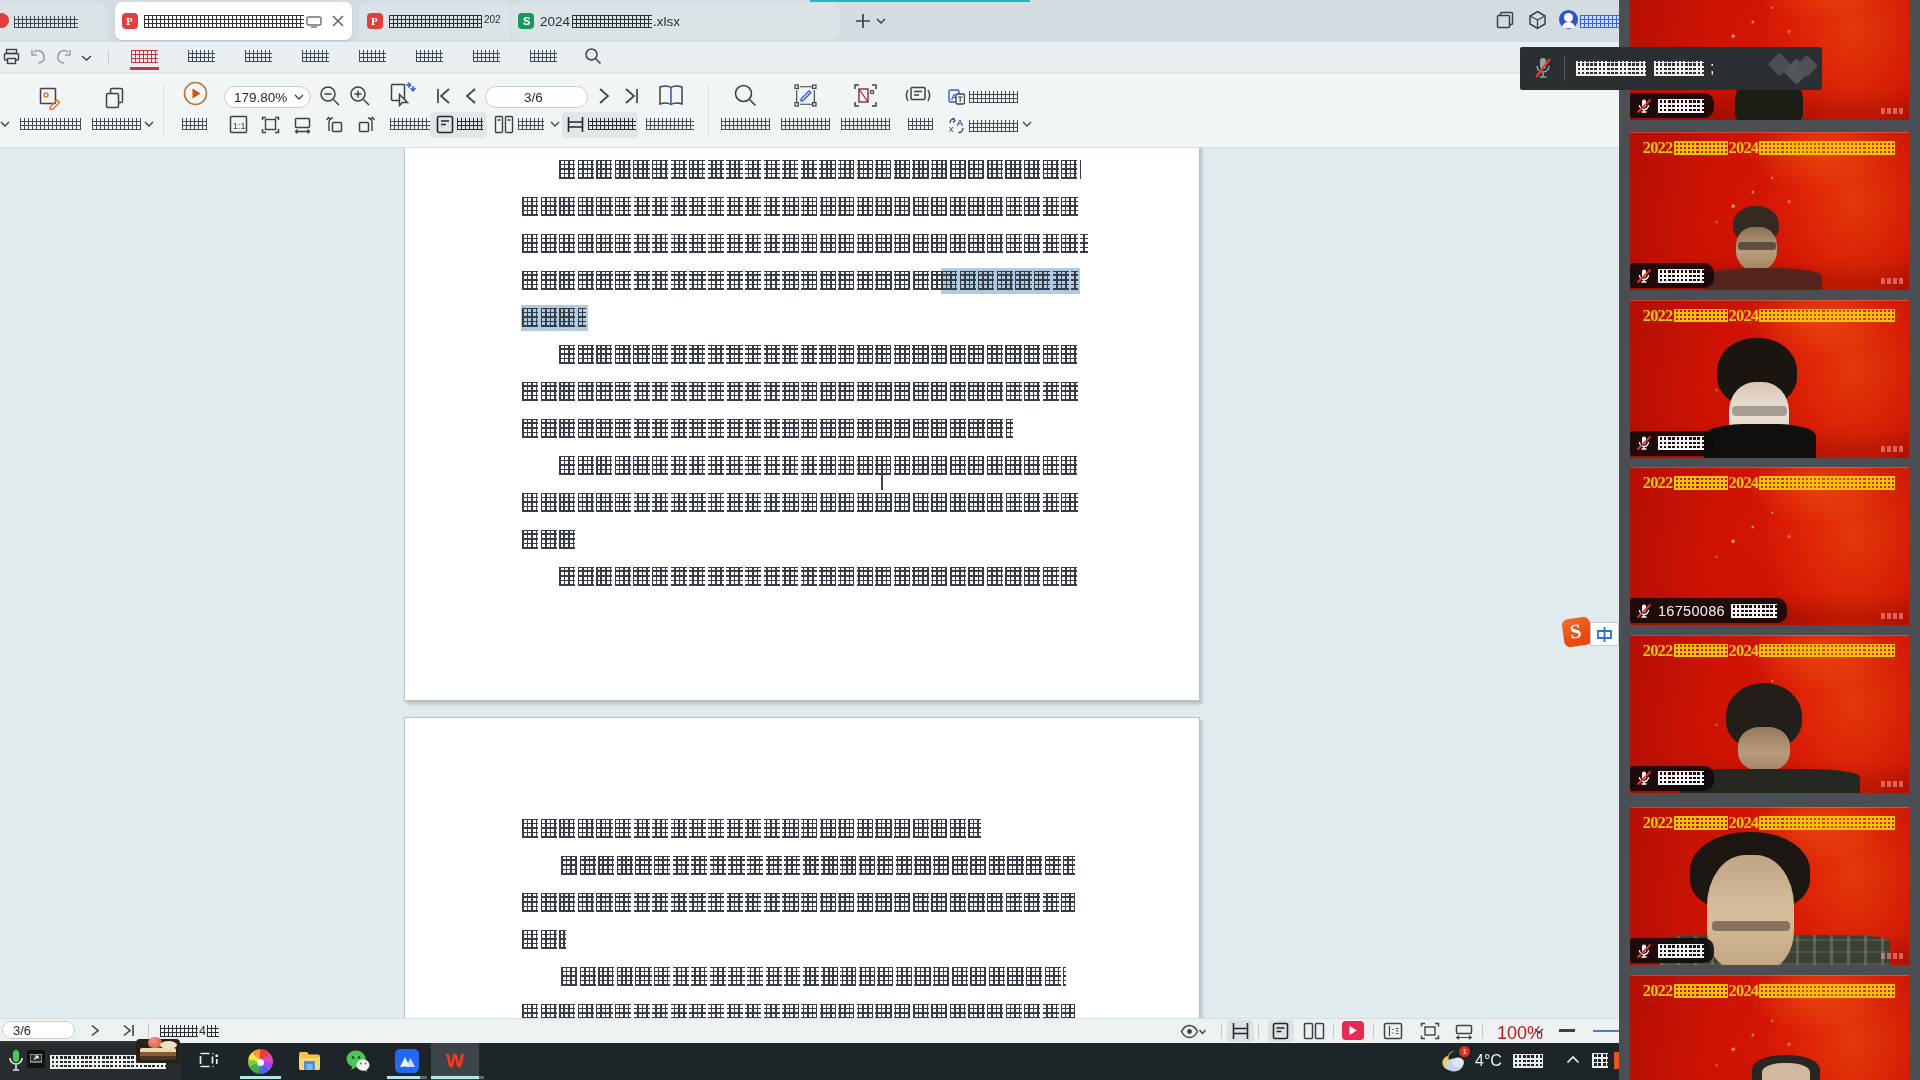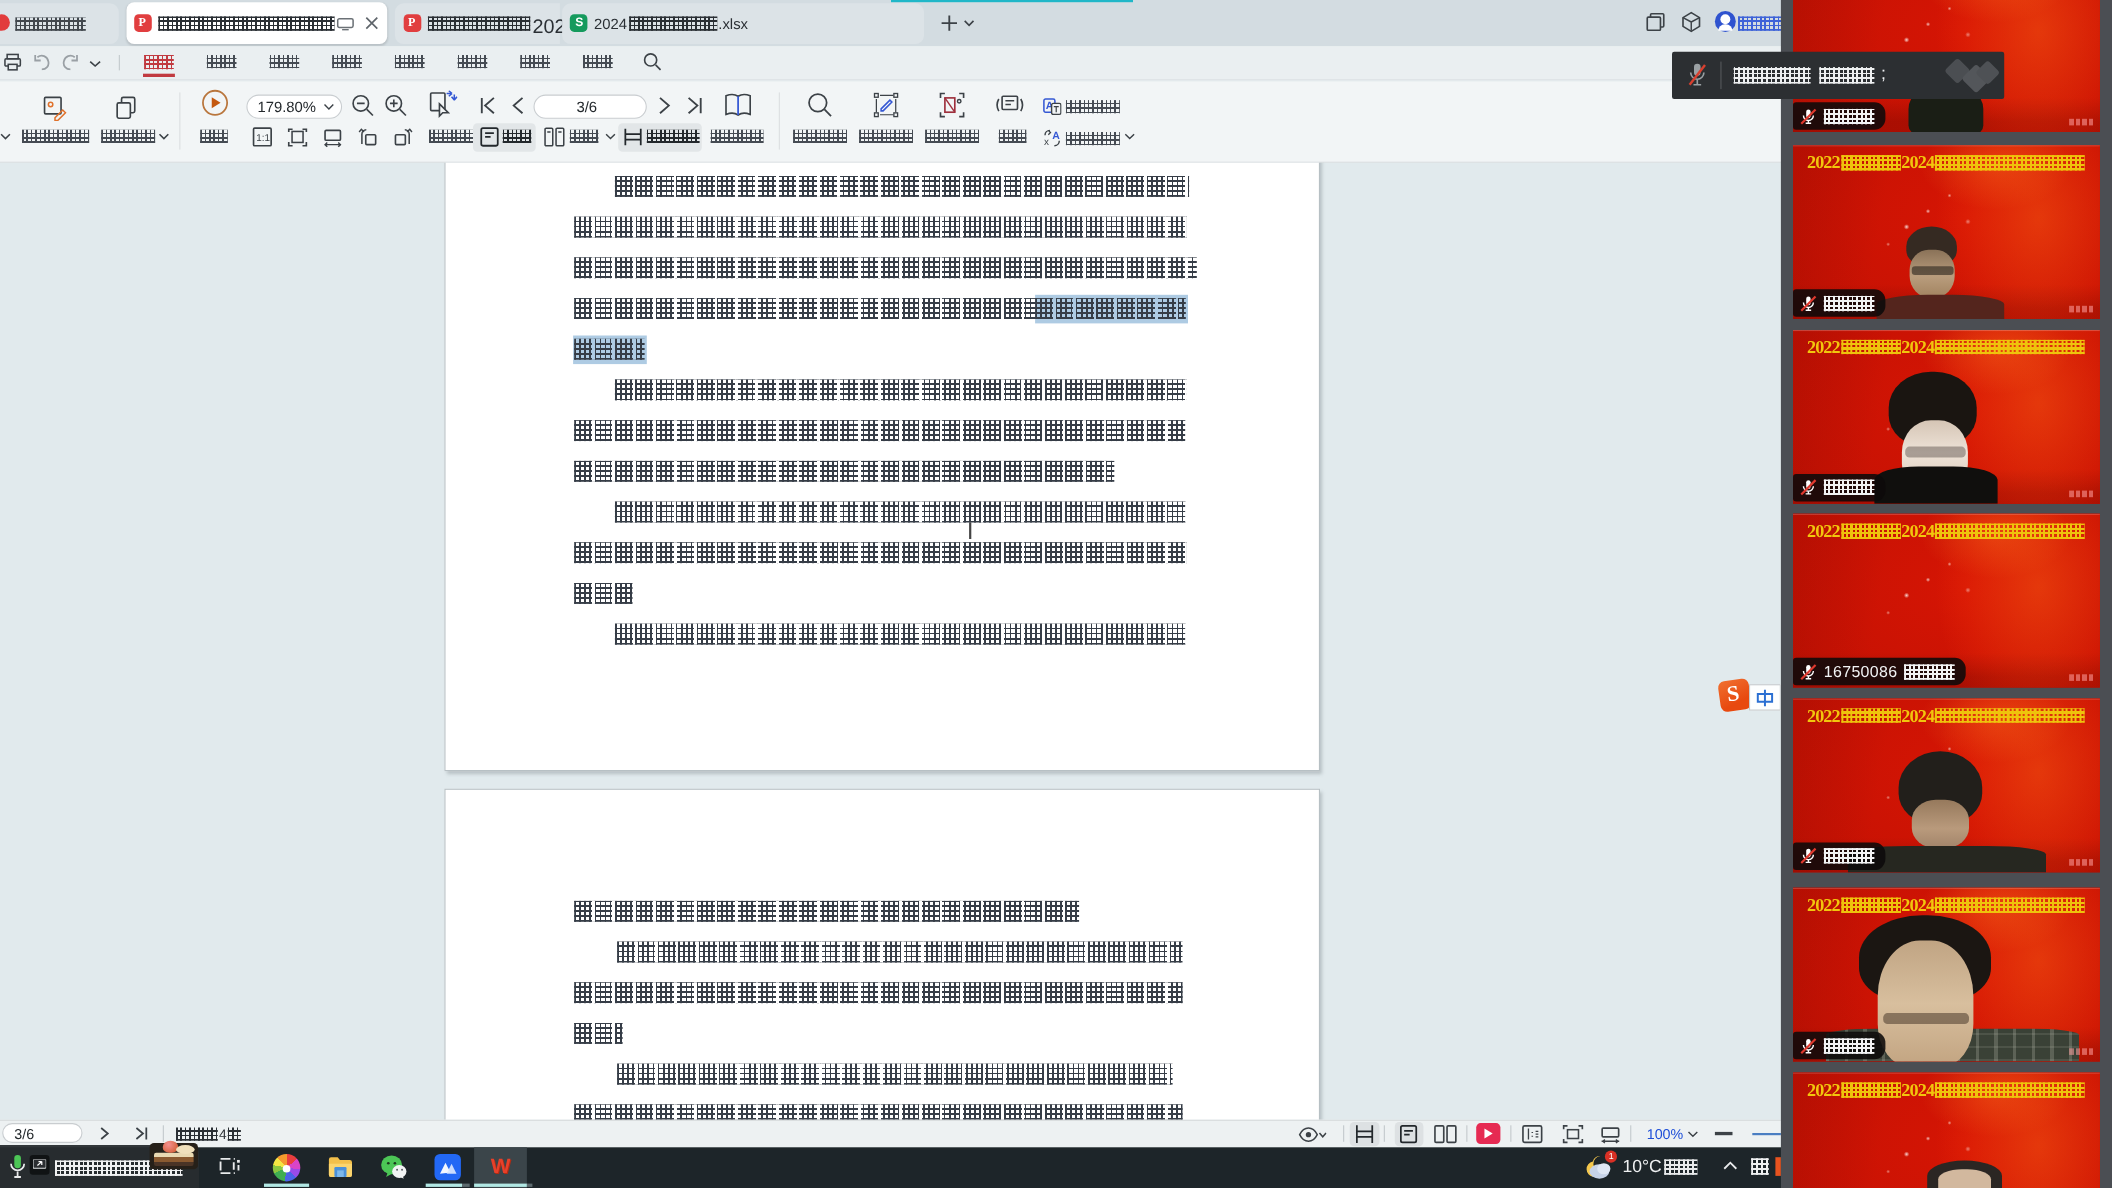--- a/index.html
+++ b/index.html
@@ -57,21 +57,21 @@
       <path d="M5 11h6" stroke="#6b7176" stroke-width="1.4"></path>
     </svg>
   <svg class="abs" style="left:331px;top:14px" width="14" height="14" viewBox="0 0 14 14">
       <path d="M2 2l10 10M12 2L2 12" stroke="#5f656b" stroke-width="1.5"></path>
     </svg>
 
   <div class="abs" style="left:359px;top:3px;width:150px;height:37px;background:#dce3e7;border-radius:8px 0 0 8px"></div>
   <div class="abs" style="left:367px;top:13px;width:16px;height:16px;border-radius:4px;background:#e13e3f"></div>
   <div class="abs" style="left:371px;top:15px;color:#fff;font-size:11px;font-weight:bold;font-family:'Liberation Serif',serif">P</div>
   <i class="zi abs" style="left:389px;top:15px;width:93px;--p:13.4px;--ink:#2a2f34;height:13px"></i>
-  <span class="abs" style="left:484px;top:14px;font-size:18px;color:#2a2f34">202</span>
+  <span class="abs" style="left:484px;top:14px;font-size:10px;color:#2a2f34">202</span>
 
   <div class="abs" style="left:511px;top:3px;width:329px;height:37px;background:#dce3e7;border-radius:8px"></div>
   <div class="abs" style="left:518px;top:13px;width:16px;height:16px;border-radius:4px;background:#159a5d"></div>
   <div class="abs" style="left:523px;top:15px;color:#fff;font-size:11px;font-weight:bold">S</div>
   <span class="abs" style="left:540px;top:14px;font-size:13.5px;color:#2a2f34">2024</span>
   <i class="zi abs" style="left:572px;top:15px;width:80px;--p:13.4px;--ink:#2a2f34;height:13px"></i>
   <span class="abs" style="left:653px;top:14px;font-size:13.5px;color:#2a2f34">.xlsx</span>
 
   <svg class="abs" style="left:854px;top:12px" width="18" height="18" viewBox="0 0 18 18">
       <path d="M9 2v14M2 9h14" stroke="#3c4247" stroke-width="1.7"></path>
@@ -360,21 +360,21 @@
     </svg>
   <svg class="abs" style="left:1420px;top:3px" width="20" height="18" viewBox="0 0 20 18">
       <path d="M1.5 4.5v-3H5M15 1.5h3.5v3M18.5 13.5v3H15M5 16.5H1.5v-3" fill="none" stroke="#3c4247" stroke-width="1.5"></path>
       <rect x="5" y="5" width="10" height="8" fill="none" stroke="#3c4247" stroke-width="1.4"></rect>
     </svg>
   <svg class="abs" style="left:1454px;top:3px" width="20" height="18" viewBox="0 0 20 18">
       <rect x="2.5" y="3.5" width="15" height="8" rx="1" fill="none" stroke="#3c4247" stroke-width="1.5"></rect>
       <path d="M2 15.5h16M5 13.8l-2 1.7 2 1.7M15 13.8l2 1.7-2 1.7" fill="none" stroke="#3c4247" stroke-width="1.2"></path>
     </svg>
   <div class="abs" style="left:1482px;top:4px;width:1px;height:15px;background:#c3c9cc"></div>
-  <span class="abs" style="left:1497px;top:4px;font-size:13px;color:#1d4ed8">100%</span>
+  <span class="abs" style="left:1497px;top:4px;font-size:18px;color:#b91c1c">100%</span>
   <svg class="abs" style="left:1534px;top:9px" width="10" height="7" viewBox="0 0 10 7">
       <path d="M1 1l4 4 4-4" fill="none" stroke="#3c4247" stroke-width="1.3"></path>
     </svg>
   <div class="abs" style="left:1559px;top:10px;width:16px;height:2.5px;background:#3c4247"></div>
   <div class="abs" style="left:1593px;top:10.5px;width:26px;height:2px;background:#4a7ec2"></div>
 </div>
 
 <div class="abs" id="taskbar" style="left:0;top:1043px;width:1920px;height:37px;background:#1d2529">
 
   <svg class="abs" style="left:199px;top:9px" width="20" height="16" viewBox="0 0 20 16">
@@ -419,21 +419,21 @@
   <div class="abs" style="left:431px;top:33px;width:48px;height:3px;background:#b2e8e4"></div>
   <div class="abs" style="left:479px;top:33px;width:5px;height:3px;background:#5c6a6e"></div>
 
   <svg class="abs" style="left:1441px;top:4px" width="27" height="27" viewBox="0 0 27 27">
       <path d="M14 4a7 7 0 00-7 5 7 7 0 108 9 7 7 0 01-1-14z" fill="#f5c84c"></path>
       <ellipse cx="13" cy="18" rx="9" ry="6.5" fill="#c7d3e8"></ellipse>
       <ellipse cx="17" cy="15.5" rx="6" ry="5" fill="#dfe7f4"></ellipse>
     </svg>
   <div class="abs" style="left:1459px;top:3px;width:11px;height:11px;border-radius:50%;background:#d93025"></div>
   <span class="abs" style="left:1462.5px;top:4px;font-size:8px;color:#fff">1</span>
-  <span class="abs" style="left:1475px;top:9px;font-size:16px;color:#eef0f1">10°C</span>
+  <span class="abs" style="left:1475px;top:9px;font-size:16px;color:#eef0f1">4°C</span>
   <i class="zi abs" style="left:1513px;top:11px;width:30px;--p:15.5px;height:14px;--ink:#e8eaeb;--t:1.6px;--g:4.2px"></i>
   <svg class="abs" style="left:1566px;top:12px" width="14" height="9" viewBox="0 0 14 9">
       <path d="M1.5 7.5L7 2l5.5 5.5" fill="none" stroke="#e8eaeb" stroke-width="1.7"></path>
     </svg>
   <i class="zi abs" style="left:1592px;top:10px;width:16px;--p:17px;height:15px;--ink:#eef0f1;--t:1.7px;--g:4.5px"></i>
   <div class="abs" style="left:1614px;top:9px;width:5px;height:17px;background:#e8531f"></div>
 </div>
 
 <div class="abs" id="sharepill" style="left:0;top:1041px;width:181px;height:39px;background:rgba(40,44,47,.95);border-radius:0 8px 0 0">
   <svg class="abs" style="left:8px;top:8px" width="16" height="22" viewBox="0 0 16 22">

